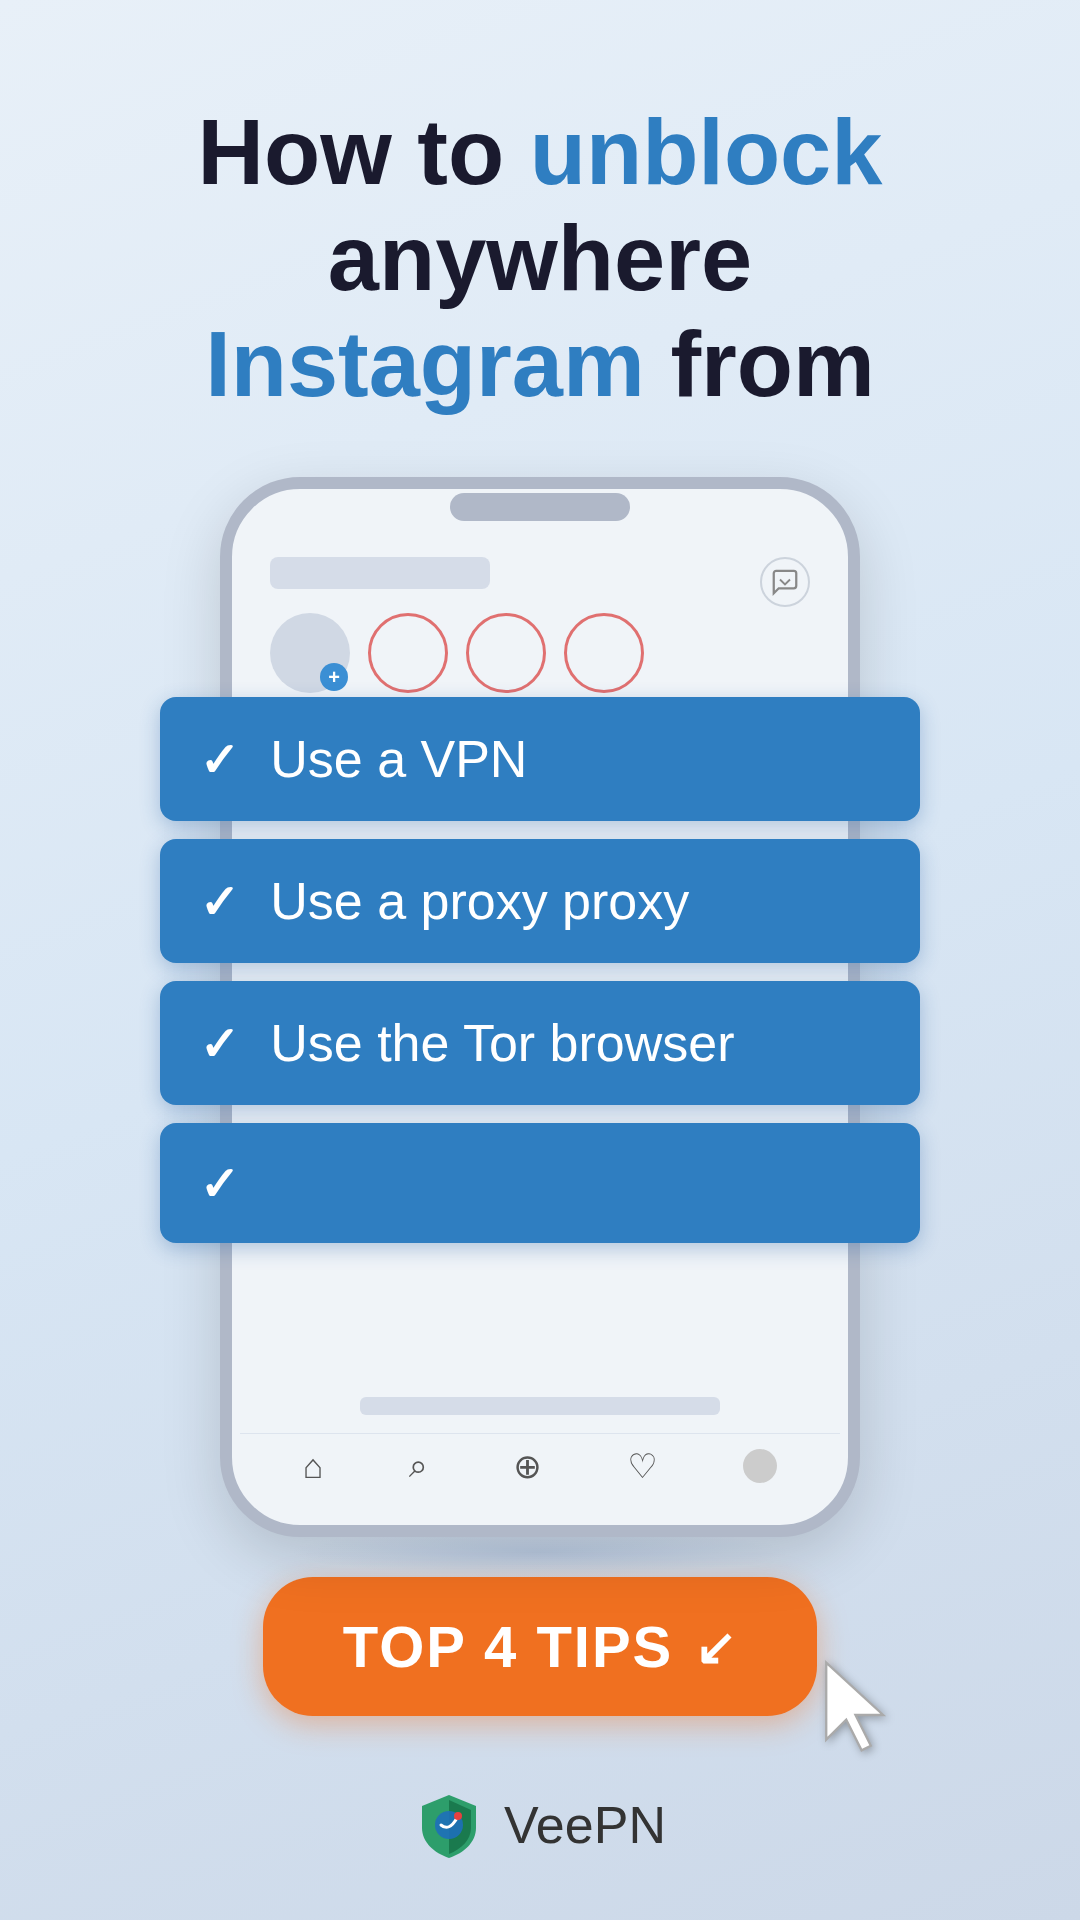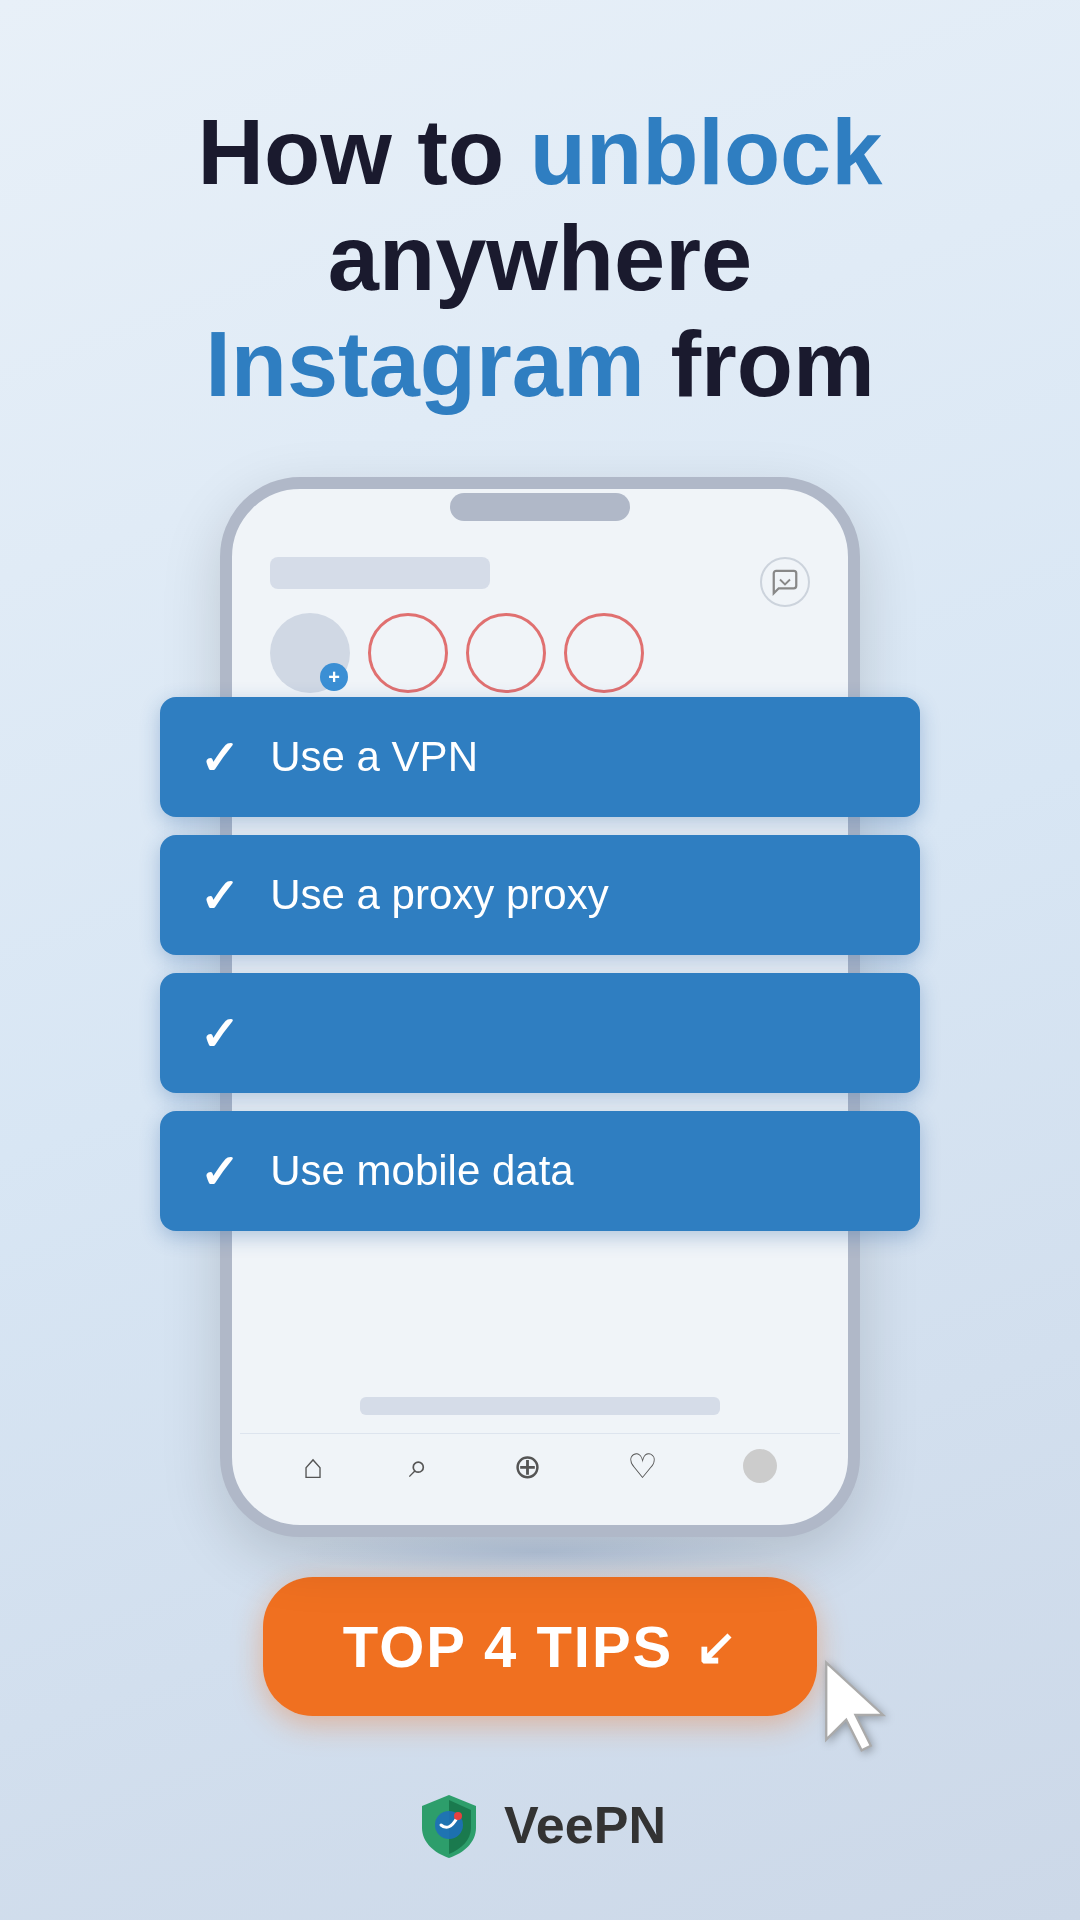--- a/index.html
+++ b/index.html
@@ -199,21 +199,21 @@
     }
 
     .tip-check {
       font-size: 48px;
       color: white;
       font-weight: bold;
       flex-shrink: 0;
     }
 
     .tip-label {
-      font-size: 42px;
+      font-size: 52px;
       color: white;
       font-weight: 500;
     }
 
     
     .cta-section {
       margin-top: 40px;
       position: relative;
       display: flex;
       align-items: center;
@@ -267,21 +267,21 @@
       gap: 20px;
     }
 
     .brand-logo {
       width: 70px;
       height: 70px;
     }
 
     .brand-name {
       font-size: 52px;
-      font-weight: 700;
+      font-weight: 400;
       color: #333;
     }
 
     .main-content {
       display: flex;
       flex-direction: column;
       align-items: center;
       width: 100%;
     }
   </style>
@@ -330,24 +330,24 @@
       <div class="tip-button">
         <span class="tip-check">✓</span>
         <span class="tip-label">Use a VPN</span>
       </div>
       <div class="tip-button">
         <span class="tip-check">✓</span>
         <span class="tip-label">Use a proxy proxy</span>
       </div>
       <div class="tip-button">
         <span class="tip-check">✓</span>
+        <span class="tip-label">Use the Tor browser</span>
       </div>
       <div class="tip-button">
         <span class="tip-check">✓</span>
-        <span class="tip-label">Use mobile data</span>
       </div>
     </div>
 
     <div class="phone-bottom-content">
       <div class="bottom-gray-bar"></div>
       <div class="ig-nav-bar">
         <span class="nav-icon">⌂</span>
         <span class="nav-icon">⌕</span>
         <span class="nav-icon">⊕</span>
         <span class="nav-icon">♡</span>

